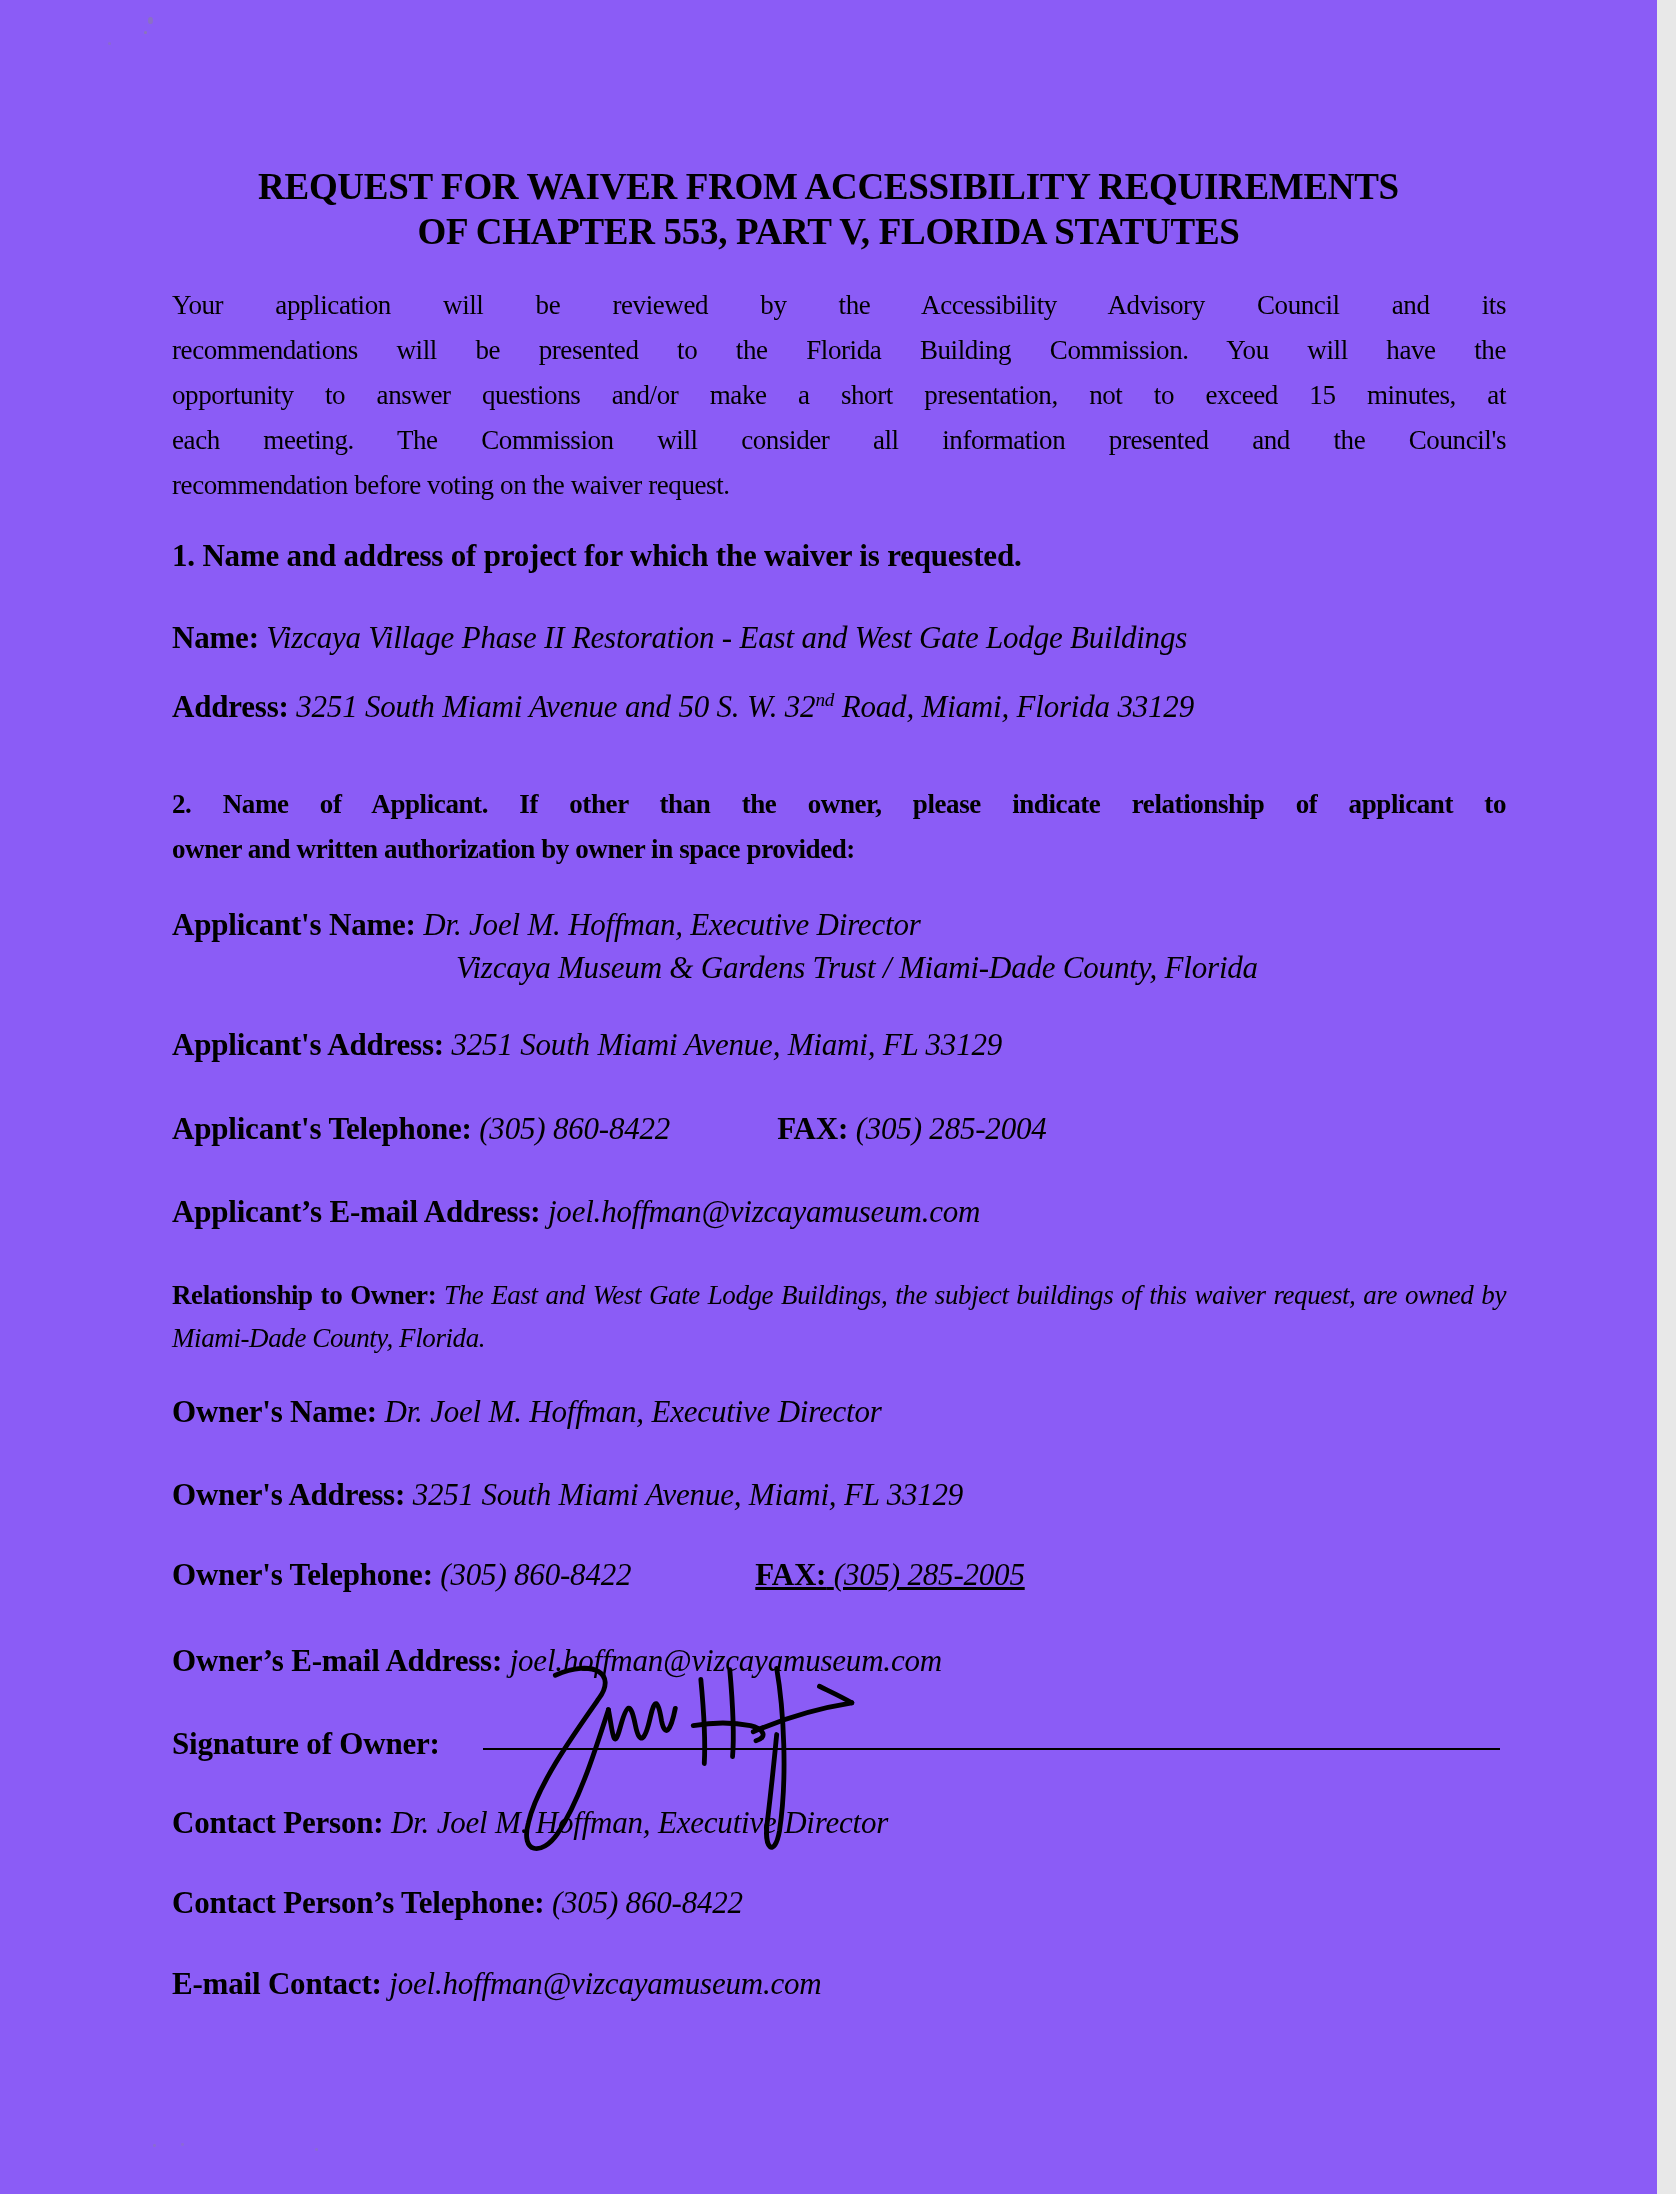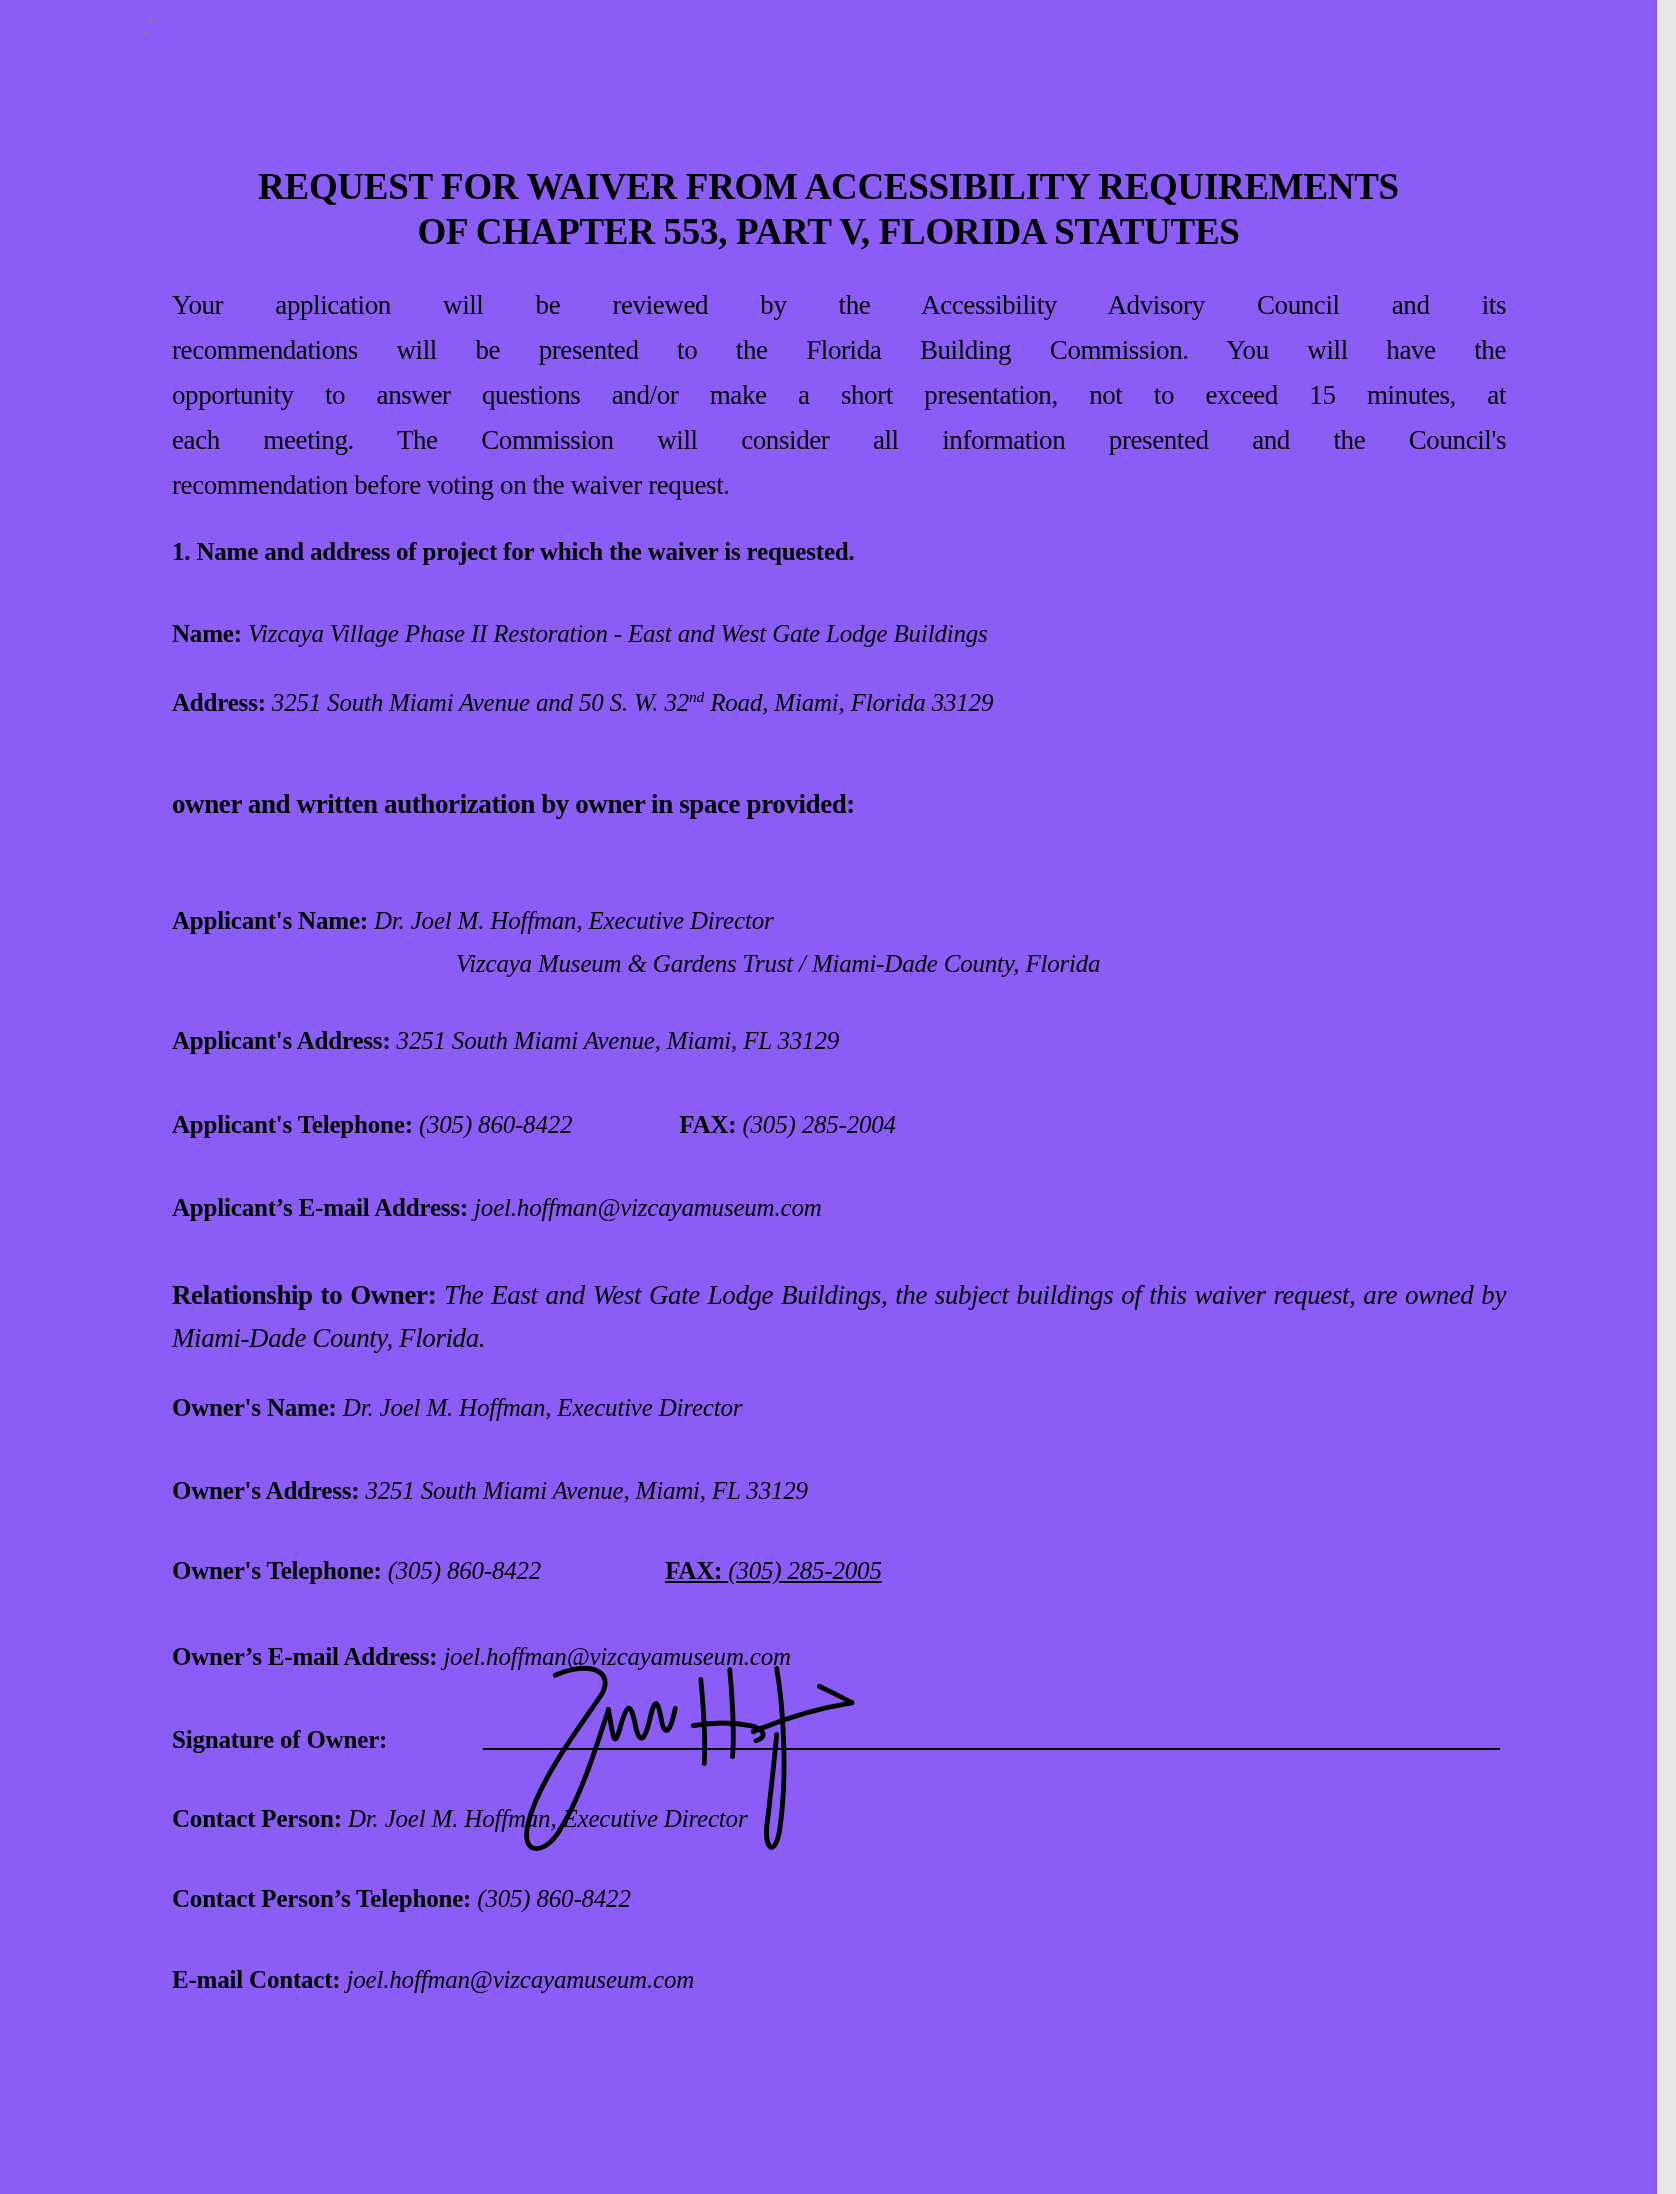--- a/index.html
+++ b/index.html
@@ -8,21 +8,21 @@
     width:1657px;
     height:2194px;
     background:#8b5cf6;
     font-family:"Liberation Serif","DejaVu Serif",serif;
     color:#000;
     overflow:hidden;
   }
   .line{
     position:absolute;
     left:172px;
-    font-size:25px;
+    font-size:31px;
     letter-spacing:-0.2px;
     line-height:1.15;
     white-space:nowrap;
   }
   .wrapblock{
     position:absolute;
     left:172px;
     width:1334px;
     font-size:27px;
     letter-spacing:-0.4px;
@@ -100,20 +100,21 @@
     <b class="lbl">Name:</b>
     <span class="val">Vizcaya Village Phase II Restoration - East and West Gate Lodge Buildings</span>
   </div>
 
   <div class="line" style="top:689px">
     <b class="lbl">Address:</b>
     <span class="val"><span>3251 South Miami Avenue and 50 S. W. 32</span><sup class="ord">nd</sup><span> Road, Miami, Florida 33129</span></span>
   </div>
 
   <div class="wrapblock" style="top:782px;font-weight:bold">
+    <div class="jline">2. Name of Applicant. If other than the owner, please indicate relationship of applicant to</div>
     <div class="jline last">owner and written authorization by owner in space provided:</div>
   </div>
 
   <div class="line" style="top:907px">
     <b class="lbl">Applicant's Name:</b>
     <span class="val">Dr. Joel M. Hoffman, Executive Director</span>
   </div>
   <div class="line" style="top:950px;left:456px">
     <span class="val">Vizcaya Museum &amp; Gardens Trust / Miami-Dade County, Florida</span>
   </div>

